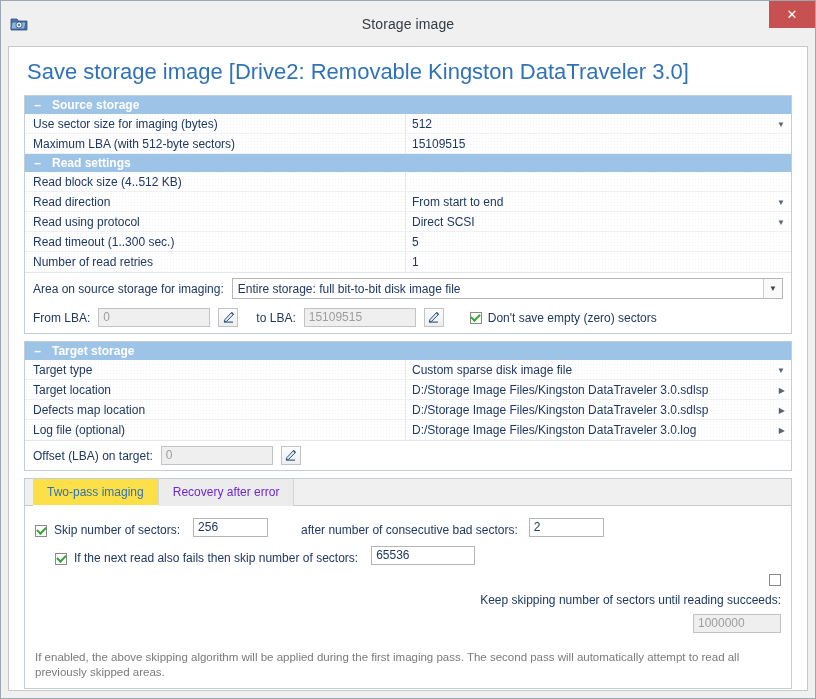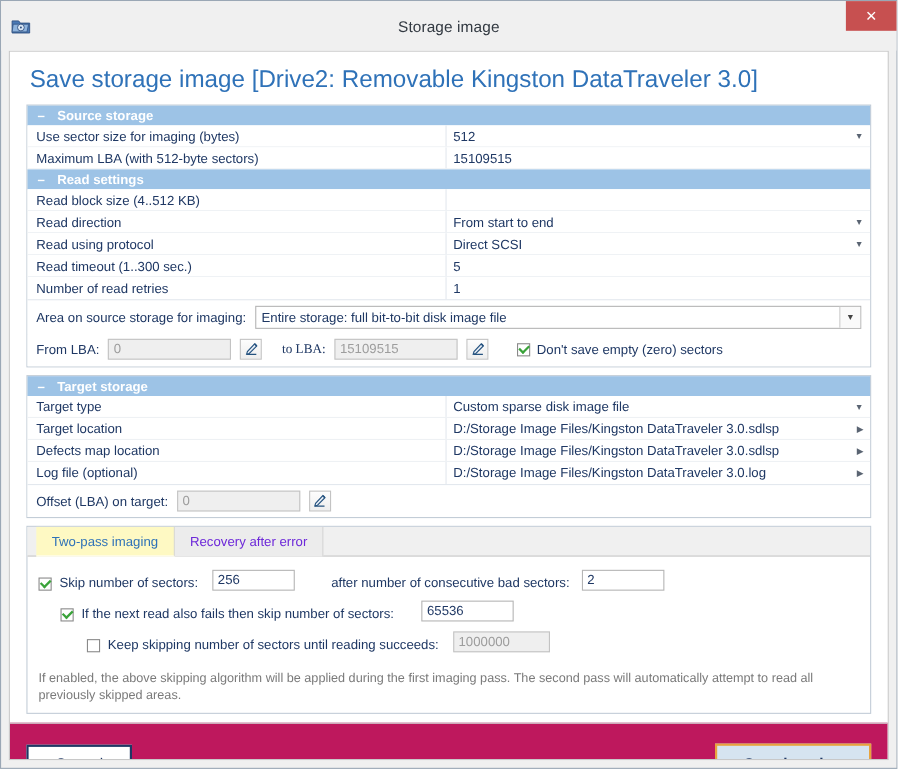--- a/index.html
+++ b/index.html
@@ -261,40 +261,40 @@
   .tab {
     padding: 0 14px;
     height: 27px;
     line-height: 26px;
     font-size: 12px;
     color: #6d28d9;
     background: #ececec;
     border-right: 1px solid #d6d6d6;
   }
   .tab.active {
-    background: #fef9c3;
+    background: #fde047;
     color: #2f72b8;
     border-bottom: 1px solid #ffffff;
     margin-bottom: -1px;
   }
   .tabcontent {
     padding: 12px 10px 8px 10px;
     flex: 1 1 auto;
     display: flex;
     flex-direction: column;
     gap: 9px;
   }
   .opt-line {
     display: flex;
     align-items: flex-end;
     gap: 7px;
     white-space: nowrap;
   }
   .indent1 { padding-left: 20px; }
-  .indent2 { padding-left: 44px; }
+  .indent2 { padding-left: 44px; flex-direction: column; }
 
   .helptext {
     margin-top: 8px;
     color: #7a7a7a;
     font-size: 11.5px;
     line-height: 15px;
     max-width: 740px;
   }
 
   
@@ -417,21 +417,21 @@
         <div class="subrow tight" style="border-top:none;">
           <span class="lbl">From LBA:</span>
           <span class="textbox readonly" style="width:112px;">0</span>
           <span class="pencil">
             <svg width="13" height="13" viewBox="0 0 13 13">
               <path d="M9.5 1.6 L11.4 3.5 L4.6 10.3 L2.2 11 L2.9 8.6 Z" fill="#e8eef6" stroke="#24527f" stroke-width="1"></path>
               <path d="M9.5 1.6 L11.4 3.5" stroke="#24527f" stroke-width="1.4"></path>
               <path d="M2.3 11.1 L11 11.1" stroke="#24527f" stroke-width="1.1"></path>
             </svg>
           </span>
-          <span class="lbl" style="margin-left:10px;font-family:Liberation Serif, serif;">to LBA:</span>
+          <span class="lbl" style="margin-left:10px;">to LBA:</span>
           <span class="textbox readonly" style="width:112px;">15109515</span>
           <span class="pencil">
             <svg width="13" height="13" viewBox="0 0 13 13">
               <path d="M9.5 1.6 L11.4 3.5 L4.6 10.3 L2.2 11 L2.9 8.6 Z" fill="#e8eef6" stroke="#24527f" stroke-width="1"></path>
               <path d="M9.5 1.6 L11.4 3.5" stroke="#24527f" stroke-width="1.4"></path>
               <path d="M2.3 11.1 L11 11.1" stroke="#24527f" stroke-width="1.1"></path>
             </svg>
           </span>
           <span class="cbline" style="margin-left:18px;">
             <span class="cb checked"></span>
@@ -501,21 +501,21 @@
             <span class="cb checked"></span>
             <span class="lbl">Skip number of sectors:</span>
             <span class="textbox" style="width:75px;margin-left:6px;">256</span>
             <span class="lbl" style="margin-left:26px;">after number of consecutive bad sectors:</span>
             <span class="textbox" style="width:75px;margin-left:4px;">2</span>
           </div>
 
           <div class="opt-line indent1">
             <span class="cb checked"></span>
             <span class="lbl">If the next read also fails then skip number of sectors:</span>
-            <span class="textbox" style="width:84px;margin-left:18px;">65536</span>
+            <span class="textbox" style="width:104px;margin-left:6px;">65536</span>
           </div>
 
           <div class="opt-line indent2">
             <span class="cb"></span>
             <span class="lbl">Keep skipping number of sectors until reading succeeds:</span>
             <span class="textbox readonly" style="width:88px;margin-left:6px;">1000000</span>
           </div>
 
           <div class="helptext">If enabled, the above skipping algorithm will be applied during the first imaging pass. The second pass will automatically attempt to read all previously skipped areas.</div>
         </div>

